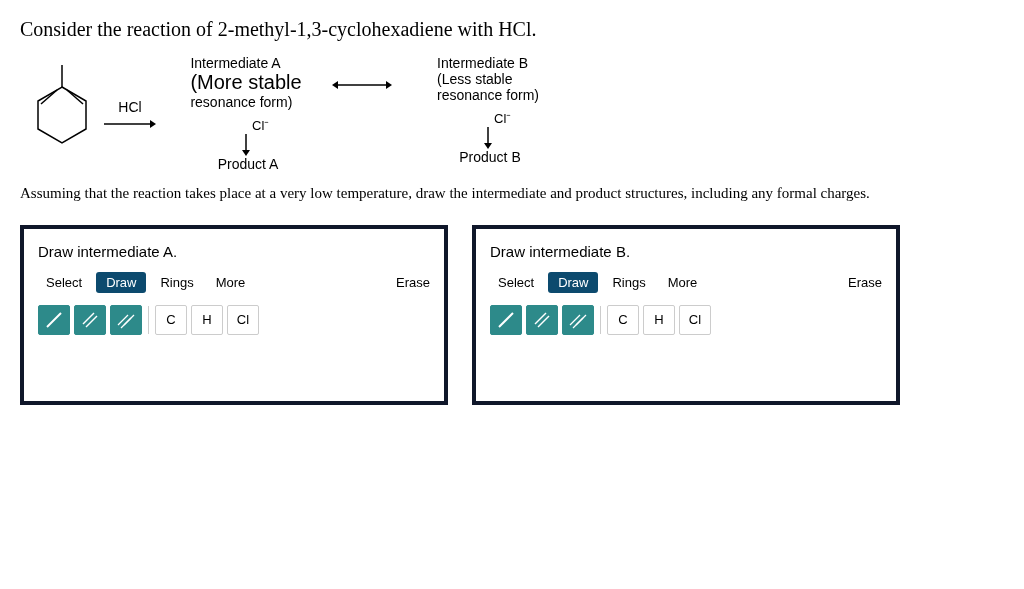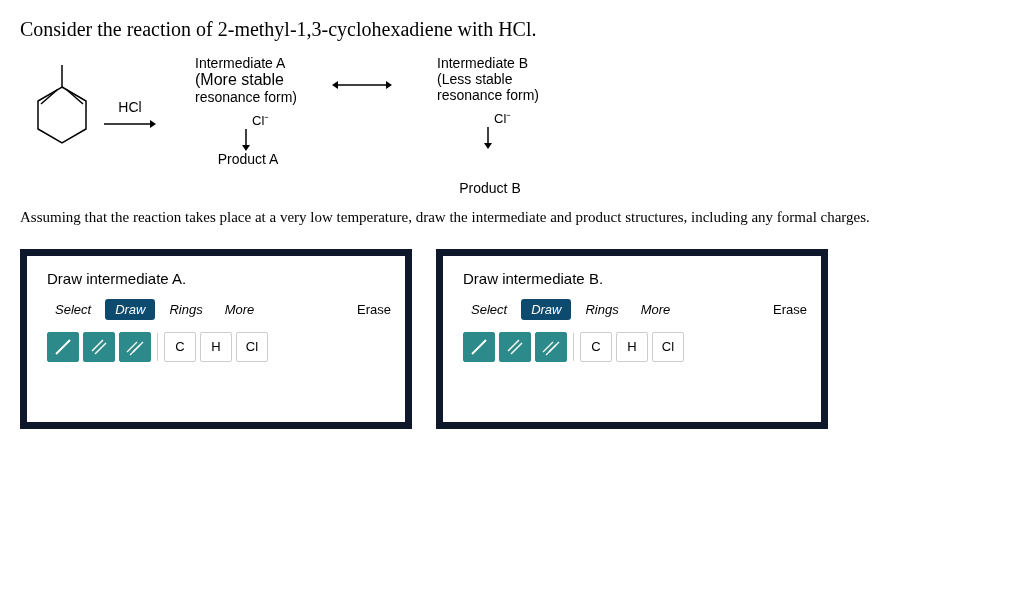--- a/index.html
+++ b/index.html
@@ -24,23 +24,23 @@
       margin-bottom: 20px;
     }
 
     .draw-panels {
       display: flex;
       flex-direction: row;
       gap: 24px;
     }
 
     .draw-panel {
-      border: 7px solid #0f172a;
-      padding: 14px 14px 60px 20px;
-      width: 392px;
+      border: 4px solid #0f172a;
+      padding: 14px 14px 60px 14px;
+      width: 428px;
       min-height: 180px;
     }
 
     .draw-panel-title {
       font-size: 15px;
       margin-bottom: 12px;
     }
 
     .toolbar {
       display: flex;
@@ -50,21 +50,20 @@
     }
 
     .toolbar-btn {
       font-family: Arial, sans-serif;
       font-size: 13px;
       padding: 3px 8px;
       background: none;
       border: none;
       cursor: pointer;
       color: #000;
-      font-style: italic;
     }
 
     .toolbar-btn.active {
       background: #0c4a6e;
       color: #fff;
       border-radius: 3px;
       padding: 3px 10px;
     }
 
     .toolbar-spacer {
@@ -165,21 +164,21 @@
     <span style="font-size:14px;margin-bottom:2px;font-family:Arial,sans-serif;">HCl</span>
     <svg width="52" height="14" viewBox="0 0 52 14">
       <line x1="0" y1="7" x2="46" y2="7" stroke="#000" stroke-width="1.5"></line>
       <polygon points="46,3 52,7 46,11" fill="#000"></polygon>
     </svg>
   </div>
 
   <div class="inter-col" style="margin-left:10px;">
     <div style="text-align:left;">
       <div style="font-size:14px;font-family:Arial,sans-serif;">Intermediate A</div>
-      <div style="font-size:16px;font-family:Arial,sans-serif;">(More stable</div>
+      <div style="font-size:20px;font-family:Arial,sans-serif;">(More stable</div>
       <div style="font-size:14px;font-family:Arial,sans-serif;">resonance form)</div>
     </div>
 
     <div style="display:flex;flex-direction:column;align-items:flex-start;margin-left:20px;margin-top:6px;">
       <span style="font-size:13px;font-family:Arial,sans-serif;margin-left:16px;">Cl⁻</span>
       <svg width="40" height="22" viewBox="0 0 40 22">
         <line x1="10" y1="0" x2="10" y2="16" stroke="#000" stroke-width="1.5"></line>
         <polygon points="6,16 10,22 14,16" fill="#000"></polygon>
       </svg>
     </div>
@@ -203,21 +202,21 @@
       <div style="font-size:14px;font-family:Arial,sans-serif;">resonance form)</div>
     </div>
 
     <div style="display:flex;flex-direction:column;align-items:flex-start;margin-left:20px;margin-top:6px;">
       <span style="font-size:13px;font-family:Arial,sans-serif;margin-left:16px;">Cl⁻</span>
       <svg width="40" height="22" viewBox="0 0 40 22">
         <line x1="10" y1="0" x2="10" y2="16" stroke="#000" stroke-width="1.5"></line>
         <polygon points="6,16 10,22 14,16" fill="#000"></polygon>
       </svg>
     </div>
-    <div style="font-size:14px;font-family:Arial,sans-serif;margin-left:4px;margin-top:31px;">Product B</div>
+    <div style="font-size:14px;font-family:Arial,sans-serif;margin-left:4px;">Product B</div>
   </div>
 </div>
 
 <p class="assume-text">Assuming that the reaction takes place at a very low temperature, draw the intermediate and product structures, including any formal charges.</p>
 
 <div class="draw-panels">
 
   <div class="draw-panel">
     <div class="draw-panel-title" style="font-family:Arial,sans-serif;">Draw intermediate A.</div>
     <div class="toolbar">

